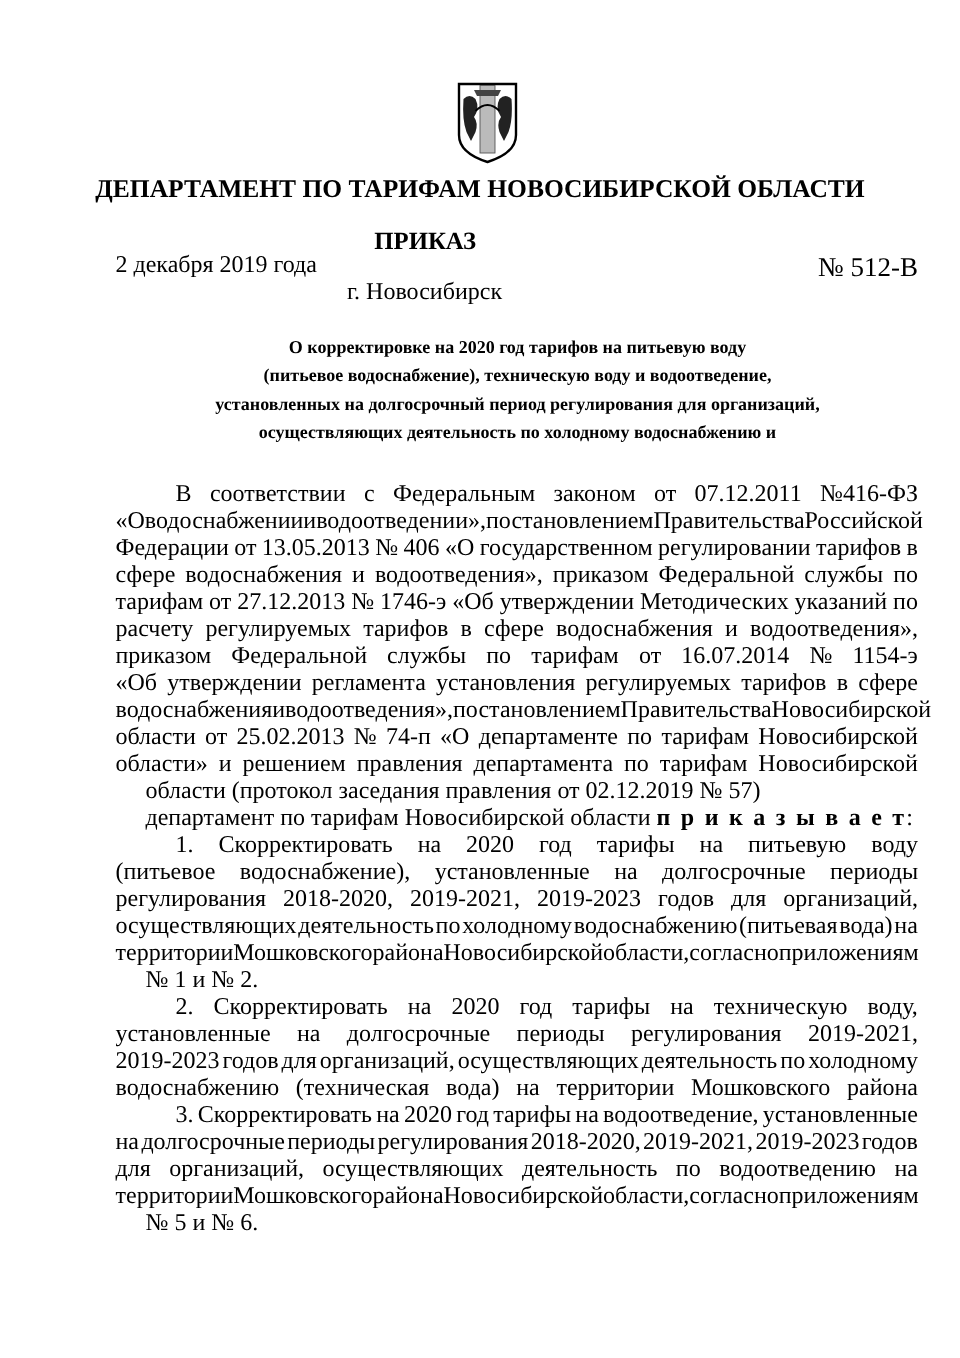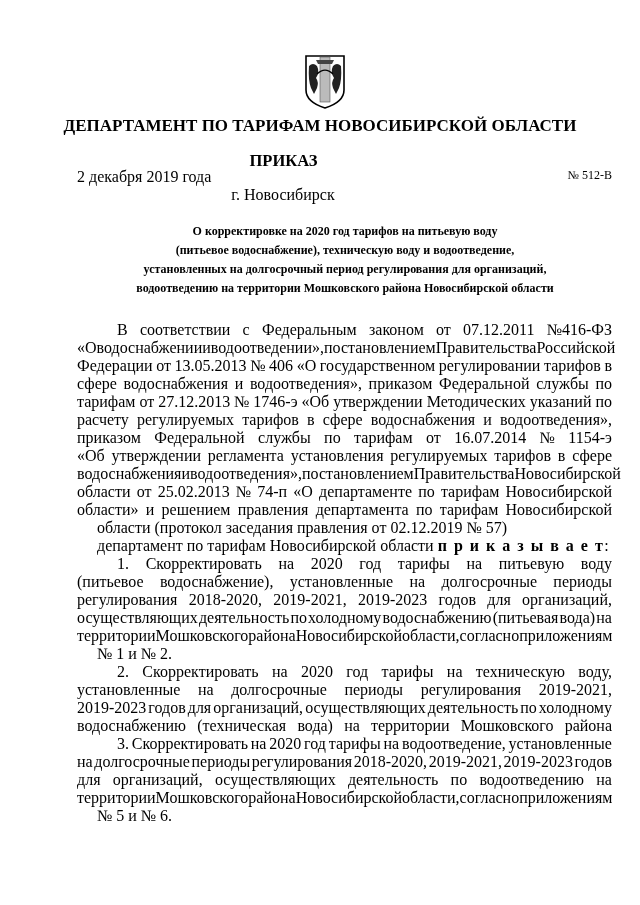--- a/index.html
+++ b/index.html
@@ -3,21 +3,21 @@
 <meta charset="utf-8">
 <style>
   html, body { margin:0; padding:0; background:#fff; }
   body { width:640px; height:905px; position:relative; overflow:hidden;
          font-family:"Liberation Serif", "DejaVu Serif", serif; color:#000; }
   .emblem { position:absolute; left:302px; top:52px; width:46px; height:58px; }
   .abs { position:absolute; white-space:nowrap; }
   .dept { top:116px; left:0; width:640px; text-align:center; font-weight:bold; font-size:17px; }
   .prikaz { top:151px; left:0; width:567px; text-align:center; font-weight:bold; font-size:16.5px; }
   .date { top:168px; left:77px; font-size:16px; }
-  .num { top:168px; right:28px; font-size:12px; }
+  .num { top:168px; right:28px; font-size:18px; }
   .city { top:186px; left:0; width:566px; text-align:center; font-size:16px; }
   .title { position:absolute; top:222px; left:70px; width:550px; text-align:center;
            font-weight:bold; font-size:12px; line-height:19px; }
   .title div { white-space:nowrap; }
   .body { position:absolute; top:321px; left:77px; width:535px; font-size:16px; line-height:18px; }
   .ln { display:block; text-align:justify; text-align-last:justify; white-space:nowrap;
         height:18px; overflow:visible; }
   .ln.last { text-align-last:left;margin-left:20px; }
   .ln.ind { padding-left:40px; }
   .sp { letter-spacing:1.5px; font-weight:bold; }
@@ -38,21 +38,21 @@
 <div class="abs dept">ДЕПАРТАМЕНТ ПО ТАРИФАМ НОВОСИБИРСКОЙ ОБЛАСТИ</div>
 <div class="abs prikaz">ПРИКАЗ</div>
 <div class="abs date">2 декабря 2019 года</div>
 <div class="abs num">№ 512-В</div>
 <div class="abs city">г. Новосибирск</div>
 
 <div class="title">
   <div>О корректировке на 2020 год тарифов на питьевую воду</div>
   <div>(питьевое водоснабжение), техническую воду и водоотведение,</div>
   <div>установленных на долгосрочный период регулирования для организаций,</div>
-  <div>водоотведению на территории Мошковского района Новосибирской области</div>
+  <div>осуществляющих деятельность по холодному водоснабжению и</div>
 </div>
 
 <div class="body">
   <div>
     <span class="ln ind jl">
         <span>В</span>
         <span>соответствии</span>
         <span>с</span>
         <span>Федеральным</span>
         <span>законом</span>

